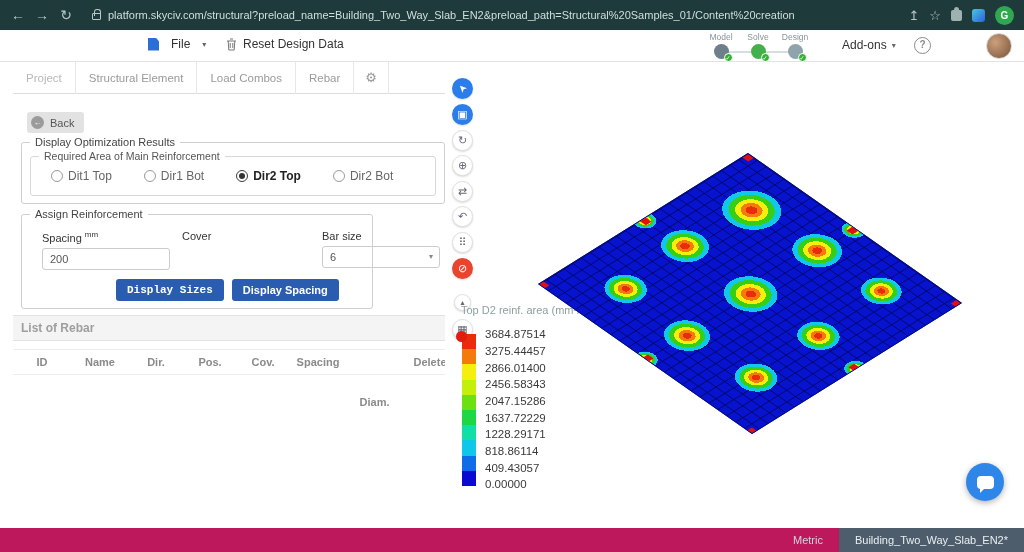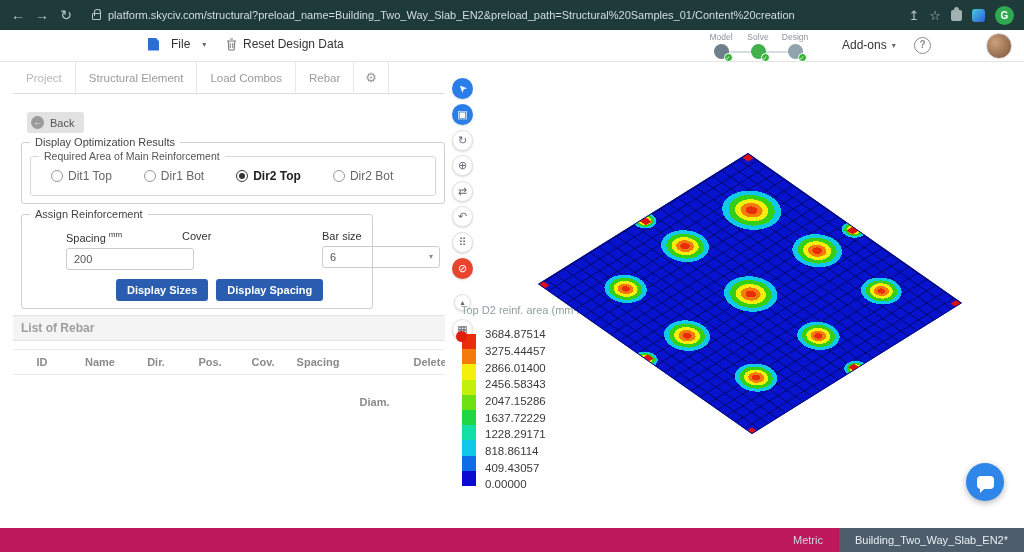--- a/index.html
+++ b/index.html
@@ -199,36 +199,36 @@
           <span class="radio-item">
             <input type="radio" name="dirsel" style="">
             <span class="radio-label">Dir2 Bot</span>
           </span>
         </div>
       </div>
     </div>
 
     <div class="fieldset f2">
       <span class="legend">Assign Reinforcement</span>
-      <div class="fld" style="left:20px;margin-left:24px;">
+      <div class="fld" style="left:20px;">
         <span class="fld-label"><span>Spacing</span>&nbsp;<sup>mm</sup></span>
         <input class="txt-input" value="200" style="">
       </div>
       <div class="fld" style="left:160px;">
         <span class="fld-label">Cover</span>
       </div>
       <div class="fld" style="left:300px;">
         <span class="fld-label">Bar size</span>
         <div class="select">
           <span>6</span>
           <span class="sel-caret">▾</span>
         </div>
       </div>
       <div class="btn-row">
-        <button class="btn" style="background: rgb(42, 93, 176);">Display Sizes</button>
+        <button class="btn" style="background: rgb(42, 93, 176); font-family: Liberation Mono, monospace;">Display Sizes</button>
         <button class="btn" style="background: rgb(42, 93, 176);">Display Spacing</button>
       </div>
     </div>
 
     <div class="list-bar">List of Rebar</div>
 
     <div class="thead">
       <span class="th" style="width:58px;">ID</span>
       <span class="th" style="width:58px;">Name</span>
       <span class="th" style="width:54px;">Dir.</span>

